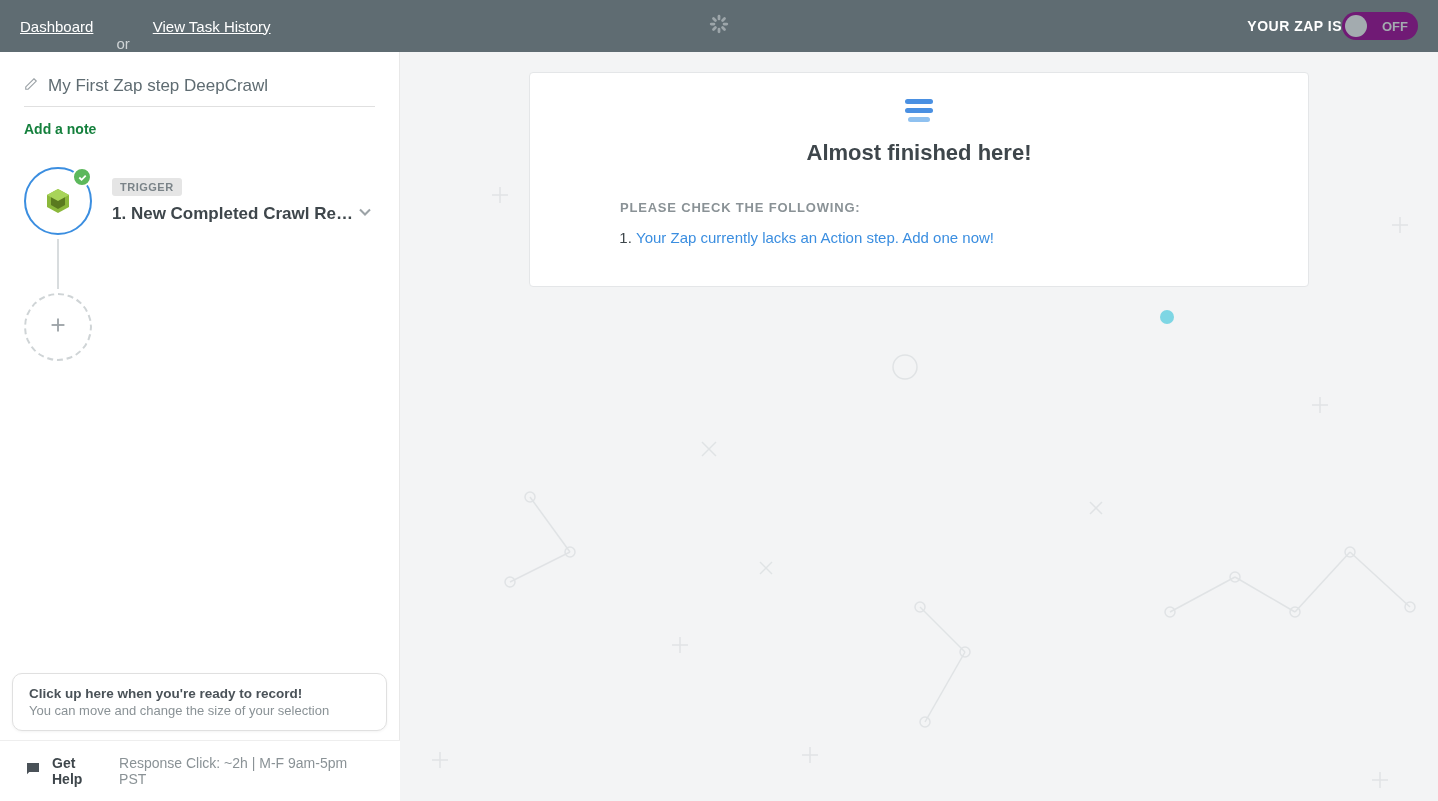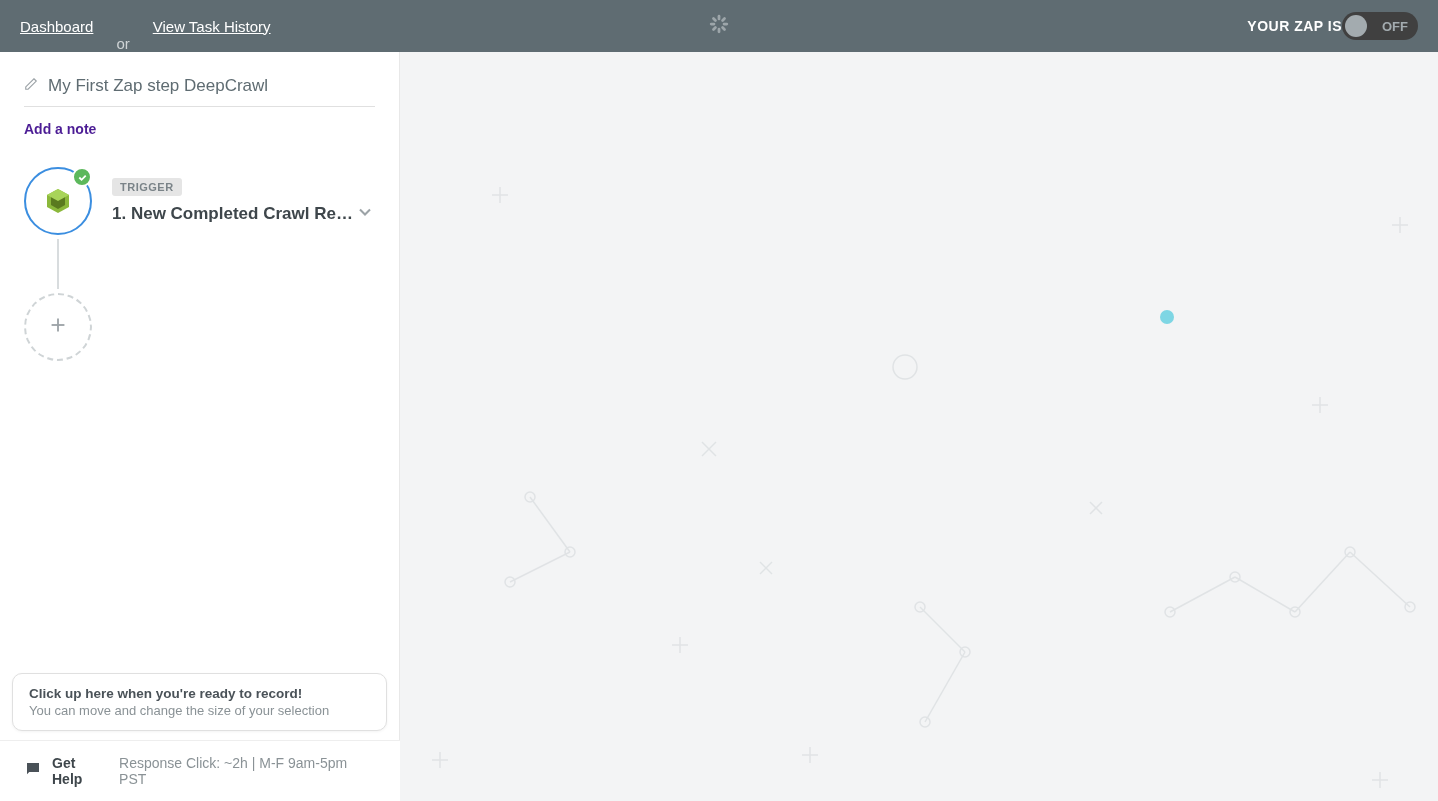--- a/index.html
+++ b/index.html
@@ -6,30 +6,30 @@
 body { font-family: -apple-system, BlinkMacSystemFont, "Segoe UI", Helvetica, Arial, sans-serif; background: #fff; overflow: hidden; width: 1438px; height: 801px; position: relative; }
 
 
 .header { background: #5f6c72; height: 52px; display: flex; align-items: center; padding: 0 20px; position: relative; }
 .header-left { display: flex; align-items: center; gap: 23px; }
 .header-link { color: #fff; text-decoration: underline; font-size: 15px; cursor: pointer; }
 .header-or { color: #cfd4d6; font-size: 15px; margin-top: 34px; }
 .header-logo { position: absolute; left: 50%; transform: translateX(-50%); }
 .header-right { margin-left: auto; display: flex; align-items: center; }
 .zap-label { color: #fff; font-weight: 700; font-size: 14px; letter-spacing: 0.5px; }
-.toggle { width: 76px; height: 28px; background: #404040; border-radius: 14px; position: relative; display: flex; align-items: center; cursor: pointer; }
+.toggle { width: 76px; height: 28px; background: #701a75; border-radius: 14px; position: relative; display: flex; align-items: center; cursor: pointer; }
 .toggle-knob { width: 22px; height: 22px; background: #a3abaf; border-radius: 50%; position: absolute; left: 3px; }
 .toggle-text { color: #a3abaf; font-weight: 700; font-size: 13px; position: absolute; right: 10px; }
 
 
 .sidebar { position: absolute; left: 0; top: 52px; width: 400px; bottom: 0; background: #fff; padding: 24px; border-right: 1px solid #e8e8e8; display: flex; flex-direction: column; }
 .title-row { display: flex; align-items: center; gap: 10px; border-bottom: 1px solid #e0e0e0; padding-bottom: 10px; }
 .pencil { color: #9ca3a7; }
 .zap-title { color: #5f6c72; font-size: 17px; }
-.add-note { color: #4c1d95; font-size: 14px; font-weight: 600; margin-top: 14px; cursor: pointer; }
+.add-note { color: #15803d; font-size: 14px; font-weight: 600; margin-top: 14px; cursor: pointer; }
 
 .step-area { margin-top: 30px; position: relative; }
 .step-row { display: flex; align-items: center; gap: 20px; }
 .step-circle { width: 68px; height: 68px; border: 2px solid #3b8ee0; border-radius: 50%; display: flex; align-items: center; justify-content: center; position: relative; background: #fff; }
 .step-check { position: absolute; top: -2px; right: -2px; width: 20px; height: 20px; background: #5cb85c; border: 2px solid #fff; border-radius: 50%; display: flex; align-items: center; justify-content: center; }
 .step-check svg { width: 11px; height: 11px; }
 .app-icon { width: 32px; height: 32px; }
 
 .step-meta { flex: 1; }
 .trigger-badge { display: inline-block; background: #e5e5e5; color: #7a8388; font-size: 11px; font-weight: 600; letter-spacing: 0.5px; padding: 3px 8px; border-radius: 3px; margin-bottom: 6px; }
@@ -211,15 +211,29 @@
         <line x1="272" y1="593" x2="288" y2="593"></line>
       <line x1="410" y1="695" x2="410" y2="711"></line>
         <line x1="402" y1="703" x2="418" y2="703"></line>
       <line x1="40" y1="700" x2="40" y2="716"></line>
         <line x1="32" y1="708" x2="48" y2="708"></line>
       <line x1="980" y1="720" x2="980" y2="736"></line>
         <line x1="972" y1="728" x2="988" y2="728"></line>
     </g>
   </svg>
 
+  <div class="card">
+    <div class="card-icon-wrap">
+      <div class="card-icon">
+        <div class="bar b1"></div>
+        <div class="bar b2"></div>
+        <div class="bar b3"></div>
+      </div>
+    </div>
+    <div class="card-title">Almost finished here!</div>
+    <div class="card-sub">PLEASE CHECK THE FOLLOWING:</div>
+    <ol class="card-list">
+      <li><a>Your Zap currently lacks an Action step. Add one now!</a></li>
+    </ol>
+  </div>
 
   <div class="cursor-dot"></div>
 </div>
 
 </body></html>

